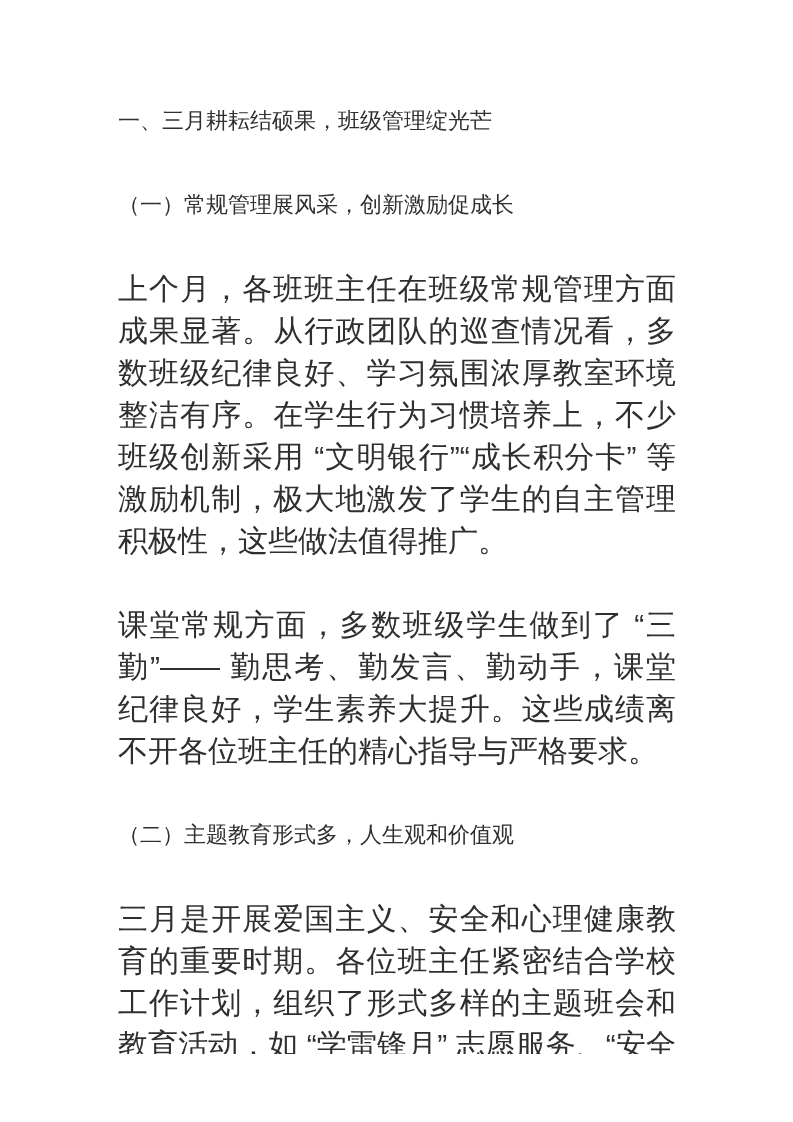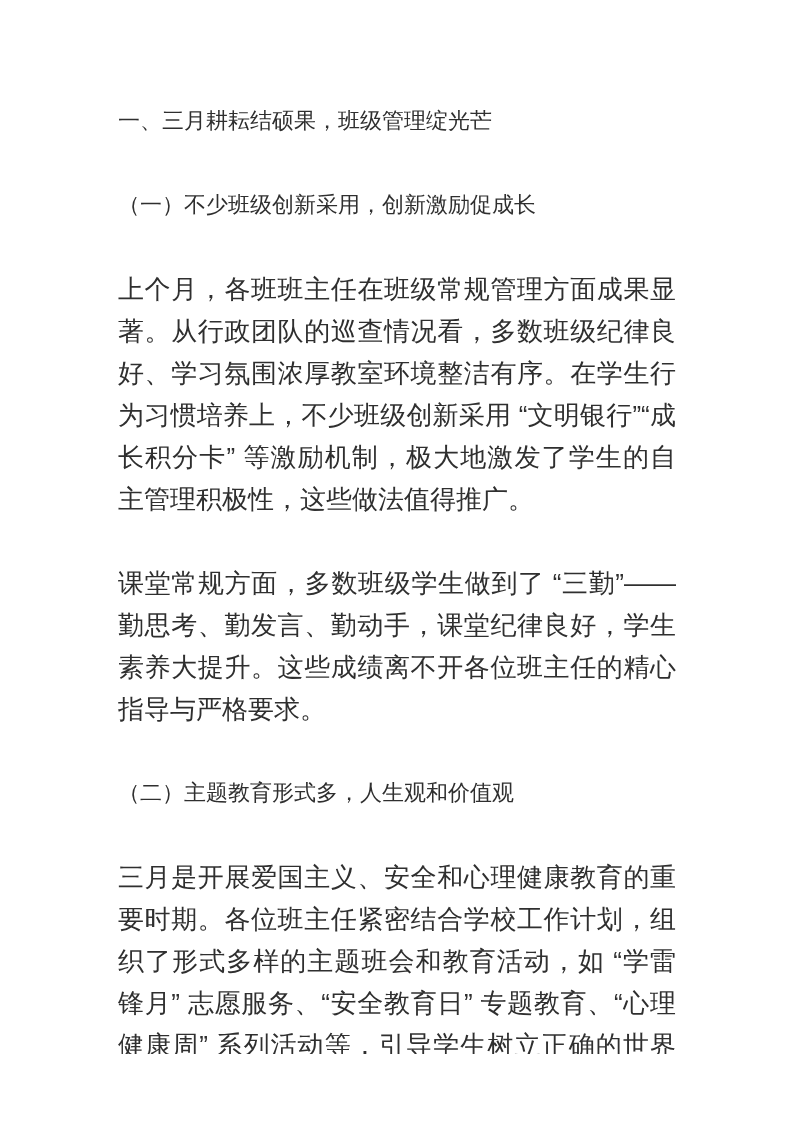--- a/index.html
+++ b/index.html
@@ -16,40 +16,40 @@
     box-sizing: border-box;
     width: 793px;
     height: 1054px;
     padding: 100px 117px 13px 118px;
     background: #ffffff;
     overflow: hidden;
     color: #2f2f2f;
   }
   .block {
     margin: 0 0 42px 0;
-    font-size: 26px;
+    font-size: 30px;
     font-weight: 400;
     line-height: 42px;
     text-align: justify;
     letter-spacing: 0;
     word-break: break-all;
   }
   h2.block, h3.block {
     
     font-size: 22px;
     font-weight: 400;
   }
 </style>
 </head>
 <body>
 
 <div class="doc-page">
   <h2 class="block">一、三月耕耘结硕果，班级管理绽光芒</h2>
 
-  <h3 class="block">（一）不少班级创新采用，创新激励促成长</h3>
+  <h3 class="block">（一）常规管理展风采，创新激励促成长</h3>
 
   <p class="block">上个月，各班班主任在班级常规管理方面成果显著。从行政团队的巡查情况看，多数班级纪律良好、学习氛围浓厚教室环境整洁有序。在学生行为习惯培养上，不少班级创新采用 “文明银行”“成长积分卡” 等激励机制，极大地激发了学生的自主管理积极性，这些做法值得推广。</p>
 
   <p class="block">课堂常规方面，多数班级学生做到了 “三勤”—— 勤思考、勤发言、勤动手，课堂纪律良好，学生素养大提升。这些成绩离不开各位班主任的精心指导与严格要求。</p>
 
   <h3 class="block">（二）主题教育形式多，人生观和价值观</h3>
 
   <p class="block">三月是开展爱国主义、安全和心理健康教育的重要时期。各位班主任紧密结合学校工作计划，组织了形式多样的主题班会和教育活动，如 “学雷锋月” 志愿服务、“安全教育日” 专题教育、“心理健康周” 系列活动等，引导学生树立正确的世界观、人生观和价值观，提升了学生的思想道德素质。</p>
 </div>
 

